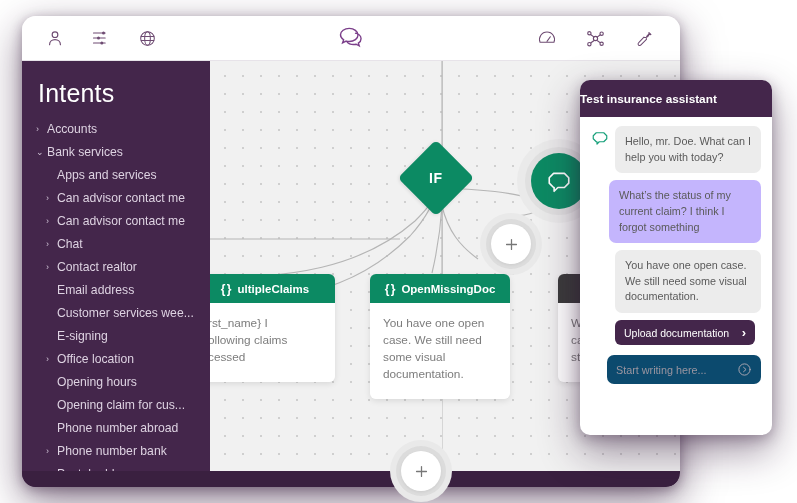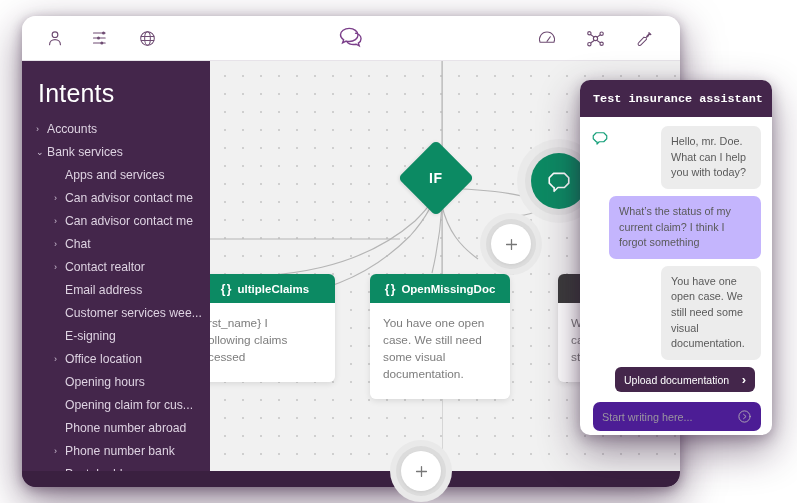--- a/index.html
+++ b/index.html
@@ -89,21 +89,21 @@
     white-space: nowrap;
   }
   .nav-item .caret {
     width: 11px;
     flex: 0 0 11px;
     font-size: 9px;
     color: #cfc2d5;
     display: inline-block;
   }
   .nav-item.lvl1 { padding-left: 14px; }
-  .nav-item.lvl2 { padding-left: 32px; }
+  .nav-item.lvl2 { padding-left: 24px; }
   .nav-item.nocaret .caret { visibility: hidden; }
 
   
   #canvas {
     position: absolute;
     left: 188px; top: 45px;
     width: 470px;
     height: 426px;
     background-color: #f1f1f1;
     background-image: radial-gradient(#cfcfcf 1px, transparent 1.1px);
@@ -244,32 +244,30 @@
     border-radius: 10px;
     overflow: hidden;
     box-shadow: 0 16px 40px rgba(45,15,50,0.45), 0 4px 14px rgba(40,15,45,0.3);
   }
   #chat-header {
     height: 37px;
     background: #44264b;
     color: #ffffff;
     display: flex;
     align-items: center;
-    padding-left: 13px;
     font-size: 11.8px;
     font-weight: bold;
     box-sizing: border-box;
-    font-family: Liberation Mono, monospace;
   }
   #chat-body {
     padding: 9px 11px 0 11px;
     box-sizing: border-box;
   }
   .chat-row { display: flex; margin-bottom: 7px; align-items: flex-start; }
-  .chat-row.bot { justify-content: flex-end; gap: 46px; }
+  .chat-row.bot { justify-content: flex-end; }
   .chat-row.user { justify-content: flex-end; }
   .bot-avatar {
     flex: 0 0 18px;
     width: 18px; height: 18px;
     margin-right: 6px;
     margin-top: 3px;
     color: #16a07a;
   }
   .bot-avatar.spacer { visibility: hidden; }
   .bubble {
@@ -293,22 +291,22 @@
     display: flex;
     align-items: center;
     justify-content: space-between;
     padding: 0 9px;
     box-sizing: border-box;
     color: #ffffff;
     font-size: 10.5px;
     cursor: pointer;
   }
   #chat-input-wrap {
-    margin: 0 0 0 2px;
-    background: #4c1d95;
+    margin: 0 0 0 16px;
+    background: #0c4a6e;
     border-radius: 7px;
     height: 29px;
     display: flex;
     align-items: center;
     justify-content: space-between;
     padding: 0 9px;
     box-sizing: border-box;
     cursor: text;
   }
   #chat-placeholder { font-size: 10.8px; color: #9a95a0; }

